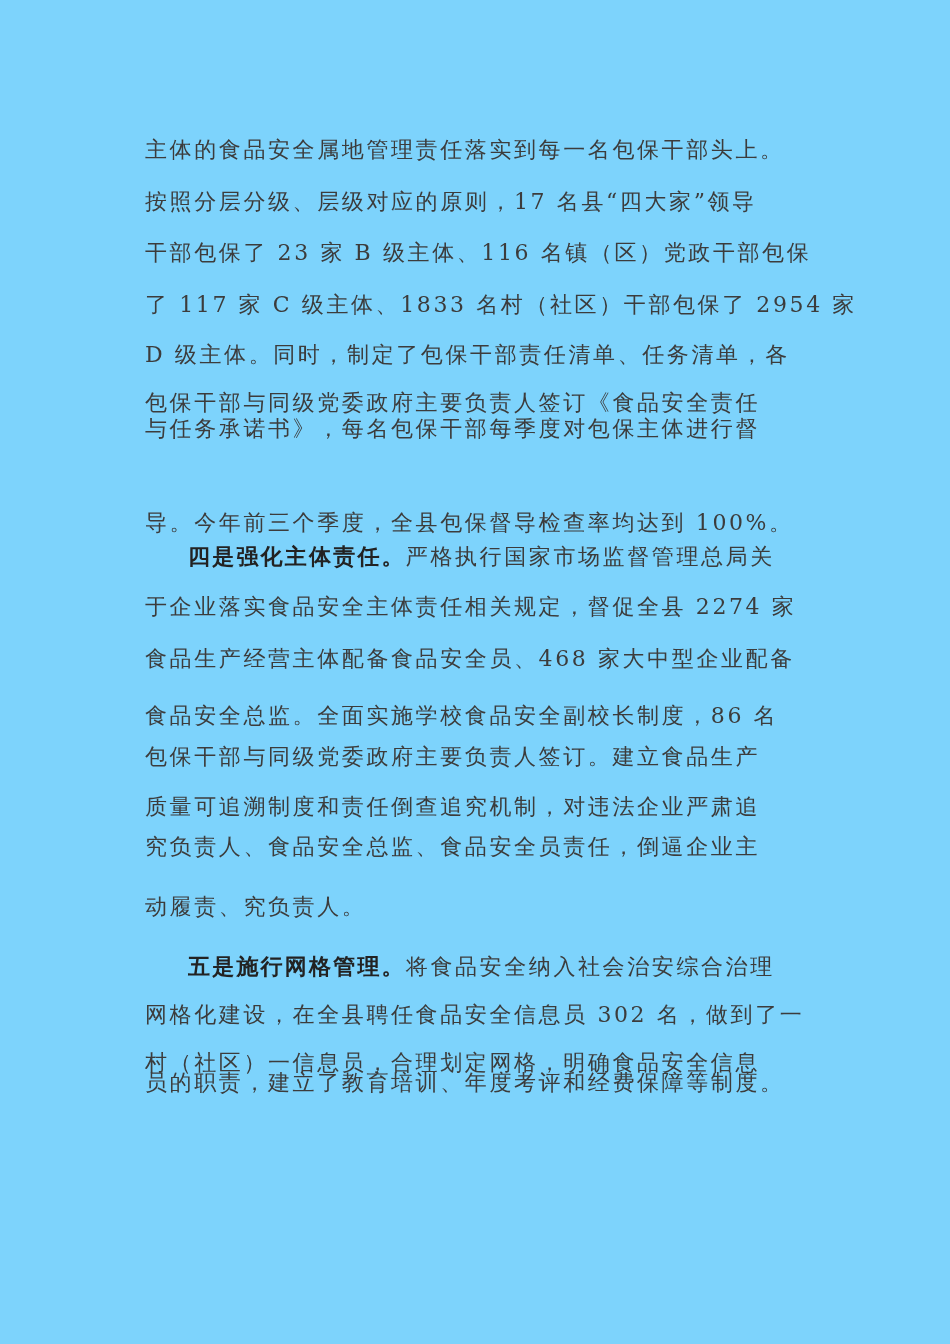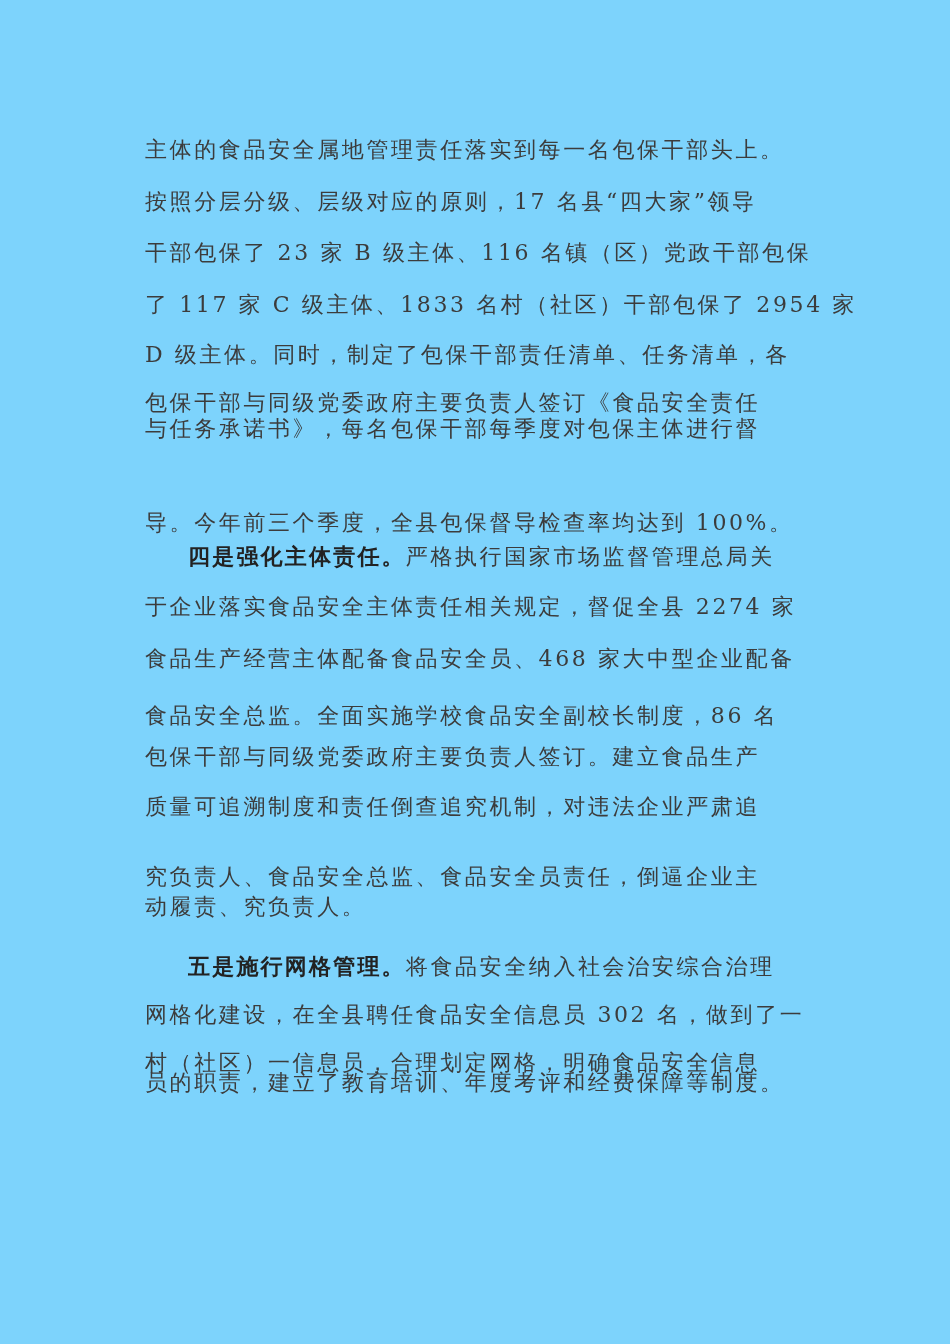--- a/index.html
+++ b/index.html
@@ -60,21 +60,21 @@
     <div class="line" style="top:508px">导。今年前三个季度，全县包保督导检查率均达到 100%。</div>
   </div>
 
   <div>
     <div class="line indent" style="top:541px"><span class="bold">四是强化主体责任。</span><span>严格执行国家市场监督管理总局关</span></div>
     <div class="line" style="top:592px">于企业落实食品安全主体责任相关规定，督促全县 2274 家</div>
     <div class="line" style="top:644px">食品生产经营主体配备食品安全员、468 家大中型企业配备</div>
     <div class="line" style="top:701px">食品安全总监。全面实施学校食品安全副校长制度，86 名</div>
     <div class="line" style="top:742px">包保干部与同级党委政府主要负责人签订。建立食品生产</div>
     <div class="line" style="top:792px">质量可追溯制度和责任倒查追究机制，对违法企业严肃追</div>
-    <div class="line" style="top:862px">究负责人、食品安全总监、食品安全员责任，倒逼企业主</div>
+    <div class="line" style="top:832px">究负责人、食品安全总监、食品安全员责任，倒逼企业主</div>
     <div class="line" style="top:892px">动履责、究负责人。</div>
   </div>
 
   <div>
     <div class="line indent" style="top:951px"><span class="bold">五是施行网格管理。</span><span>将食品安全纳入社会治安综合治理</span></div>
     <div class="line" style="top:1000px">网格化建设，在全县聘任食品安全信息员 302 名，做到了一</div>
     <div class="line" style="top:1048px">村（社区）一信息员，合理划定网格，明确食品安全信息</div>
     <div class="line" style="top:1068px">员的职责，建立了教育培训、年度考评和经费保障等制度。</div>
   </div>
 

